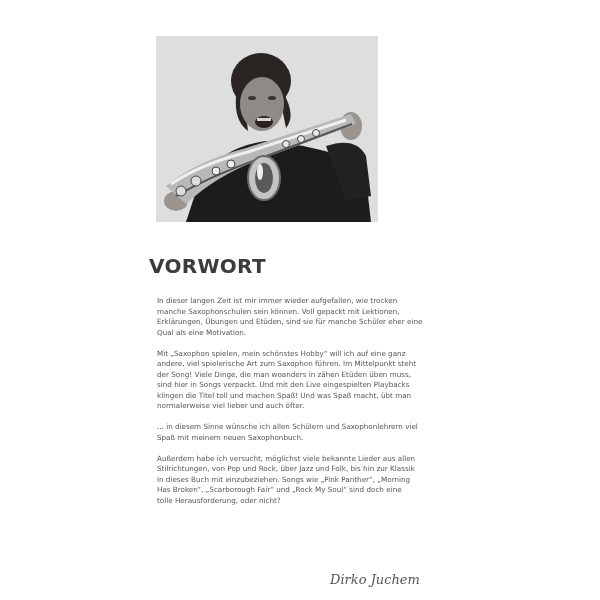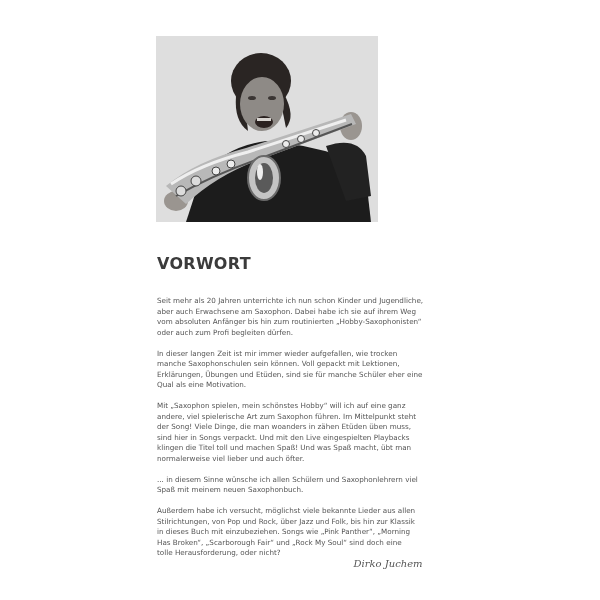--- a/index.html
+++ b/index.html
@@ -20,25 +20,25 @@
       left: 156px;
       top: 36px;
       width: 222px;
       height: 186px;
       background: linear-gradient(160deg, #dcdcdc 0%, #e2e2e2 40%, #d6d6d6 100%);
       overflow: hidden;
     }
     .photo svg { display: block; }
     .heading {
       position: absolute;
-      left: 157px;
+      left: 149px;
       top: 254px;
       font-family: "DejaVu Sans", sans-serif;
       font-weight: bold;
-      font-size: 16px;
+      font-size: 20px;
       letter-spacing: 0.3px;
       color: #3b3b3b;
       margin: 0;
     }
     .body-text {
       position: absolute;
       left: 157px;
       top: 296px;
       width: 300px;
       font-family: "DejaVu Sans", sans-serif;
@@ -46,26 +46,26 @@
       line-height: 10.5px;
       color: #555;
     }
     .body-text p {
       margin: 0 0 10.5px 0;
       white-space: pre-line;
     }
     .signature {
       position: absolute;
       left: 330px;
-      top: 558px;
+      top: 572px;
       width: 116px;
-      text-align: center;
+      text-align: left;
       font-family: "DejaVu Serif", serif;
       font-style: italic;
-      font-size: 10px;
+      font-size: 13px;
       color: #555;
     }
   </style>
 </head>
 <body>
 
 <div class="photo">
   <svg width="222" height="186" viewBox="0 0 222 186">
 
     <rect x="0" y="0" width="222" height="186" fill="#dedede"></rect>
@@ -102,24 +102,20 @@
     <circle cx="145" cy="103" r="3.5" fill="#ececec" stroke="#444" stroke-width="1"></circle>
     <circle cx="160" cy="97" r="3.5" fill="#ececec" stroke="#444" stroke-width="1"></circle>
     <circle cx="40" cy="145" r="5" fill="#dcdcdc" stroke="#444" stroke-width="1"></circle>
     <circle cx="25" cy="155" r="5" fill="#dcdcdc" stroke="#444" stroke-width="1"></circle>
   </svg>
 </div>
 
 <h1 class="heading">VORWORT</h1>
 
 <div class="body-text">
-  <p>Seit mehr als 20 Jahren unterrichte ich nun schon Kinder und Jugendliche,
-aber auch Erwachsene am Saxophon. Dabei habe ich sie auf ihrem Weg
-vom absoluten Anfänger bis hin zum routinierten „Hobby-Saxophonisten“
-oder auch zum Profi begleiten dürfen.</p>
   <p>In dieser langen Zeit ist mir immer wieder aufgefallen, wie trocken
 manche Saxophonschulen sein können. Voll gepackt mit Lektionen,
 Erklärungen, Übungen und Etüden, sind sie für manche Schüler eher eine
 Qual als eine Motivation.</p>
   <p>Mit „Saxophon spielen, mein schönstes Hobby“ will ich auf eine ganz
 andere, viel spielerische Art zum Saxophon führen. Im Mittelpunkt steht
 der Song! Viele Dinge, die man woanders in zähen Etüden üben muss,
 sind hier in Songs verpackt. Und mit den Live eingespielten Playbacks
 klingen die Titel toll und machen Spaß! Und was Spaß macht, übt man
 normalerweise viel lieber und auch öfter.</p>

